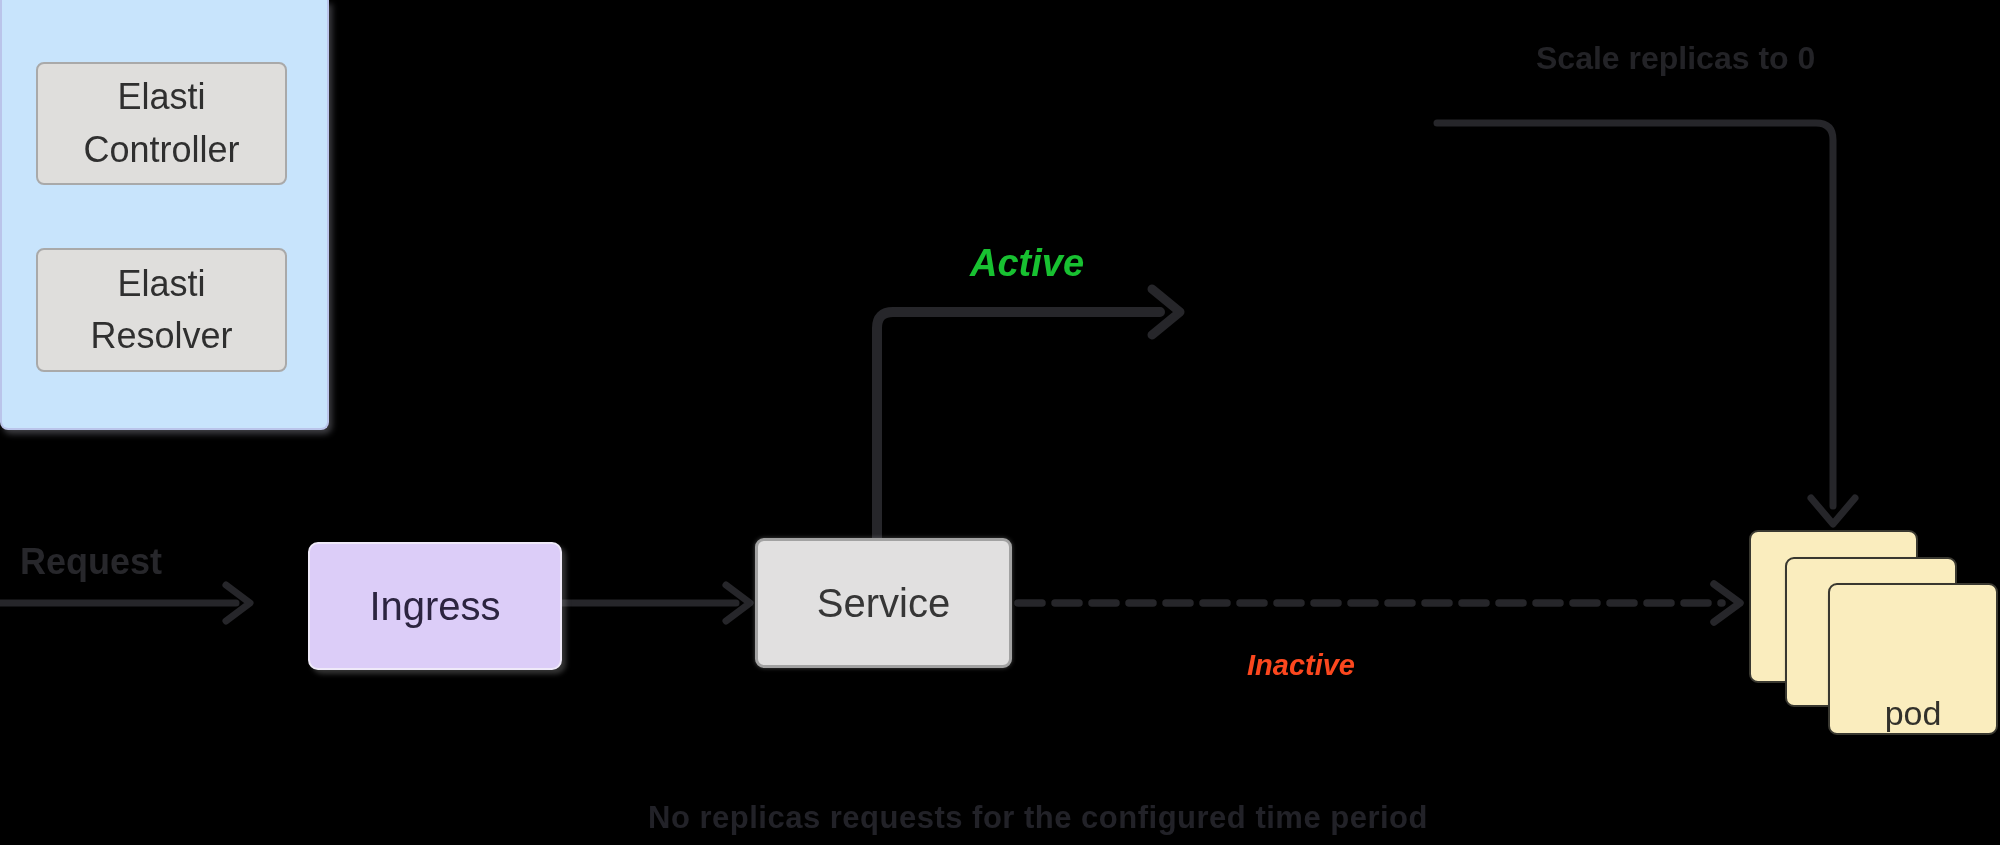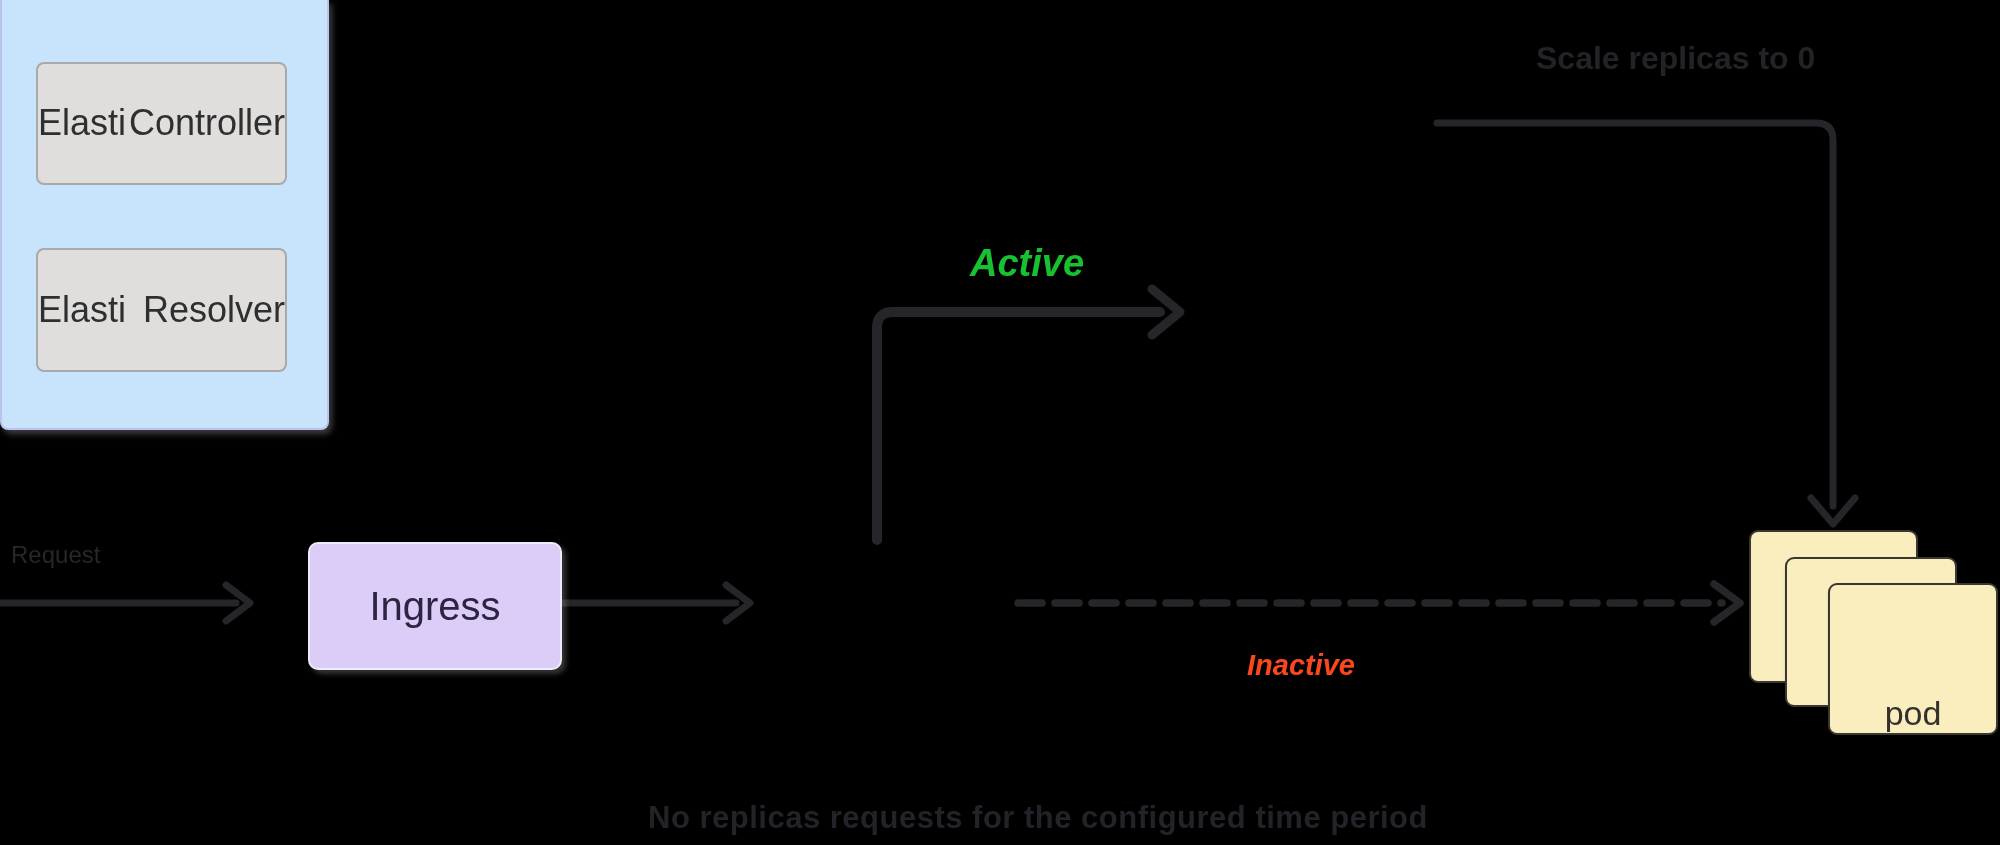--- a/index.html
+++ b/index.html
@@ -32,21 +32,21 @@
   }
   .elasti-group{
     left:1148px;top:0px;width:325px;height:428px;
     background:#c8e4fc;border:2px solid #bac4ea;border-top:none;border-radius:0 0 8px 8px;
     box-shadow:3px 4px 6px rgba(140,140,150,0.45);
     z-index:2;
   }
   .elasti-box{
     position:absolute;left:36px;width:251px;height:123px;
     background:#dfdedc;border:2px solid #a9a9a9;border-radius:8px;
-    display:flex;flex-direction:row;align-items:center;justify-content:space-between;
+    display:flex;flex-direction:column;align-items:center;justify-content:center;
     color:#2f2f2f;font-size:36px;line-height:1.45;text-align:center;
     box-sizing:border-box;
   }
   .elasti-controller{top:62px;}
   .elasti-resolver{top:248px;height:124px;}
 
   .pod-card{
     position:absolute;
     background:#faedbe;border:2.5px solid #393830;border-radius:9px;
     box-shadow:3px 4px 4px rgba(0,0,0,0.9);
@@ -55,21 +55,21 @@
   .pod-back {left:1749px;top:530px;width:169px;height:153px;z-index:2;}
   .pod-mid  {left:1785px;top:557px;width:172px;height:150px;z-index:3;}
   .pod-front{
     left:1828px;top:583px;width:170px;height:152px;z-index:4;
     display:flex;align-items:flex-end;justify-content:center;
     color:#32312b;font-size:34px;
   }
 
   
   .lbl{position:absolute;z-index:5;white-space:nowrap;}
-  .lbl-request{left:11px;top:541px;font-size:24px;font-weight:400;color:#27272b;}
+  .lbl-request{left:20px;top:541px;font-size:36px;font-weight:700;color:#27272b;}
   .lbl-scale{left:1500px;top:40px;font-size:32px;font-weight:600;color:#232327;margin-left:36px;}
   .lbl-active{left:970px;top:242px;font-size:38px;font-weight:700;font-style:italic;color:#18c131;text-align:center;}
   .lbl-inactive{left:1247px;top:640px;font-size:29px;font-weight:700;font-style:italic;color:#fb471e;margin-top:9px;}
   .lbl-bottom{left:648px;top:800px;font-size:31px;font-weight:600;color:#222228;letter-spacing:0.5px;}
 </style>
 </head>
 <body>
 
 <div id="stage">
 
@@ -110,20 +110,23 @@
   <div class="lbl lbl-active">Active</div>
 
   <div class="lbl lbl-inactive">Inactive</div>
 
   <div class="lbl lbl-bottom">No replicas requests for the configured time period</div>
 
   <div class="node ingress">
     <span>Ingress</span>
   </div>
 
+  <div class="node service">
+    <span>Service</span>
+  </div>
 
   <div class="elasti-group">
     <div class="elasti-box elasti-controller">
       <span>Elasti</span>
       <span>Controller</span>
     </div>
     <div class="elasti-box elasti-resolver">
       <span>Elasti</span>
       <span>Resolver</span>
     </div>

